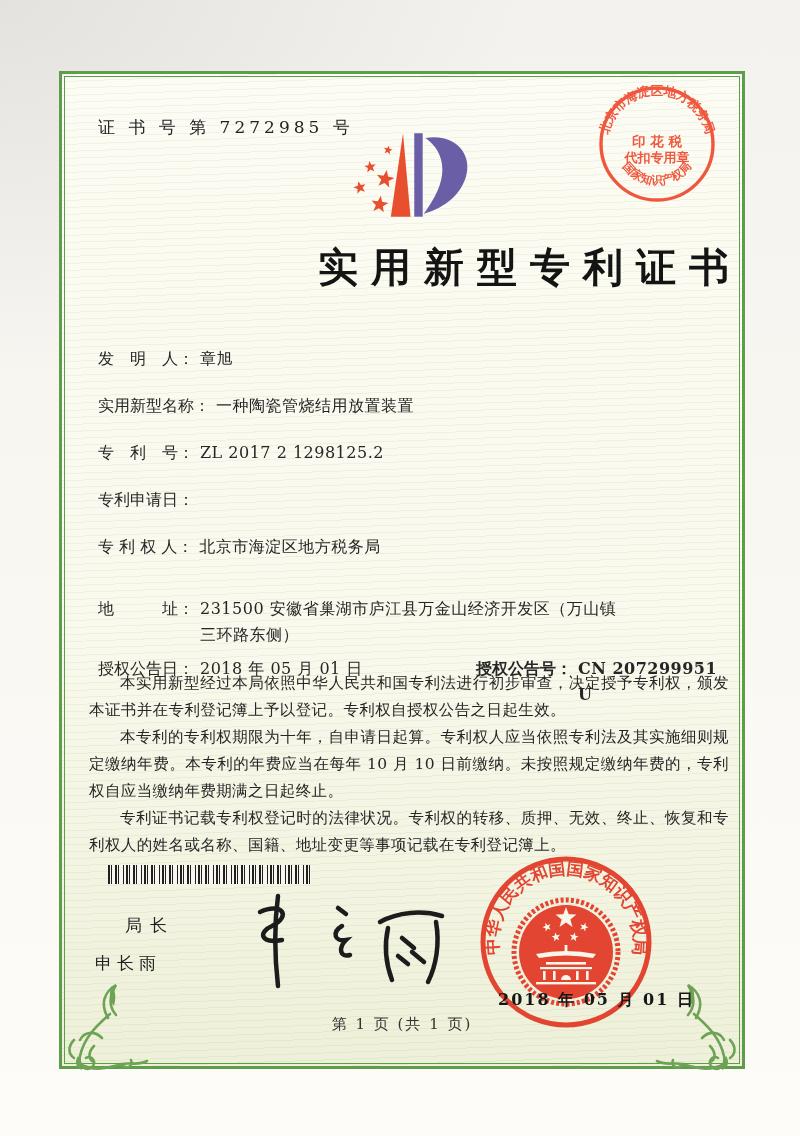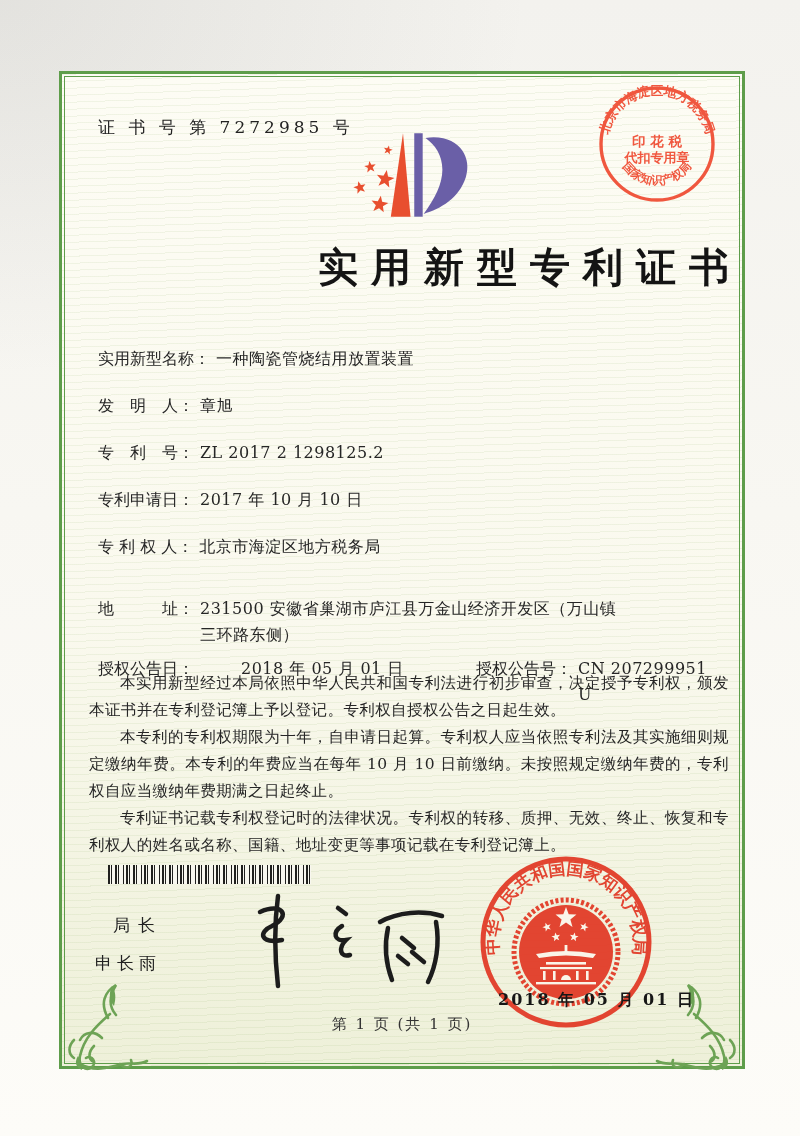--- a/index.html
+++ b/index.html
@@ -39,35 +39,35 @@
     position:absolute; left:0; top:166px; width:100%;
     text-align:right; font-size:40px; font-weight:bold;
     letter-spacing:13px; text-indent:13px; color:#141414;
   }
   .fields { position:absolute; left:36px; top:272px; width:628px; font-size:16px; color:#262626; }
   .frow { display:flex; align-items:flex-start; line-height:26px; margin-bottom:21px; }
   .frow .lbl { white-space:nowrap; }
   .frow .val { margin-left:6px; letter-spacing:0.5px; }
   .frow.address { margin-bottom:8px;margin-top:36px; }
   .frow.address .val { max-width:432px; }
-  .grant-row { position:relative;gap:41px; }
-  .grant-no { position:absolute; left:378px; top:0; display:flex; }
+  .grant-row { position:relative; }
+  .grant-no { position:absolute; left:378px; top:0; display:flex;font-weight:bold; }
   .paras {
     position:absolute; left:21px; top:596px; width:646px;
     font-size:15.5px; line-height:27px; color:#262626; text-align:justify;
   }
   .paras p { text-indent:2em; letter-spacing:0.4px;margin-left:6px; }
   .barcode {
     position:absolute; left:46px; top:791px; width:203px; height:19px;
     background:repeating-linear-gradient(90deg,
       #20201e 0 2px, #f8f7ef 2px 3px, #20201e 3px 4px, #f8f7ef 4px 7px,
       #20201e 7px 9px, #f8f7ef 9px 10px, #20201e 10px 11px, #f8f7ef 11px 15px,
       #20201e 15px 16px, #f8f7ef 16px 18px);
   }
-  .sig-title { position:absolute; left:51px; top:840px; font-size:17px; letter-spacing:8px; color:#222; }
+  .sig-title { position:absolute; left:63px; top:840px; font-size:17px; letter-spacing:8px; color:#222; }
   .sig-name  { position:absolute; left:33px; top:878px; font-size:17px; letter-spacing:5px; color:#222; }
   .signature { position:absolute; left:158px; top:808px; width:250px; height:112px; }
   .tax-stamp { position:absolute; left:535px; top:10px; width:120px; height:120px; opacity:0.92; }
   .gov-seal  { position:absolute; left:414px; top:778px; width:180px; height:180px; opacity:0.95; }
   .seal-date {
     position:absolute; left:436px; top:916px; z-index:3;
     font-size:16px; letter-spacing:2px; color:#161616; font-weight:bold;
   }
   .footer {
     position:absolute; left:0; top:941px; width:100%;
@@ -127,34 +127,33 @@
       <use href="#star" fill="#e84f2f" transform="translate(55,84) scale(9.5) rotate(8)"></use>
       <path d="M80,8 L88,97 L67,97 Z" fill="#e84f2f"></path>
       <path d="M92,8 L101,8 L101,97 L92,97 Z" fill="#6a5fa7"></path>
       <path d="M104,13 C140,8 154,34 147,55 C140,77 120,89 102,94 C114,78 122,62 122,47 C122,31 114,20 104,13 Z" fill="#6a5fa7"></path>
     </svg>
 
     <div class="title">实用新型专利证书</div>
 
     <div class="fields">
       <div class="frow">
+        <span class="lbl">发　明　人：</span>
+        <span class="val">章旭</span>
+      </div>
+      <div class="frow">
         <span class="lbl">实用新型名称：</span>
         <span class="val">一种陶瓷管烧结用放置装置</span>
       </div>
       <div class="frow">
-        <span class="lbl">发　明　人：</span>
-        <span class="val">章旭</span>
-      </div>
-      <div class="frow">
         <span class="lbl">专　利　号：</span>
         <span class="val">ZL 2017 2 1298125.2</span>
       </div>
       <div class="frow">
         <span class="lbl">专利申请日：</span>
-        <span class="val">2017 年 10 月 10 日</span>
       </div>
       <div class="frow">
         <span class="lbl">专 利 权 人：</span>
         <span class="val">北京市海淀区地方税务局</span>
       </div>
       <div class="frow address">
         <span class="lbl">地　　　址：</span>
         <span class="val">231500 安徽省巢湖市庐江县万金山经济开发区（万山镇三环路东侧）</span>
       </div>
       <div class="frow grant-row">

